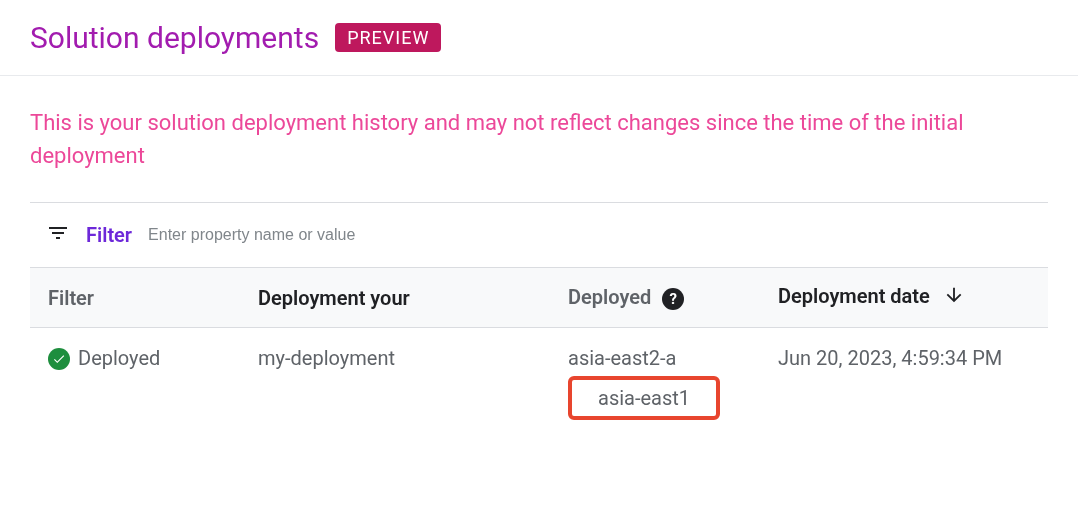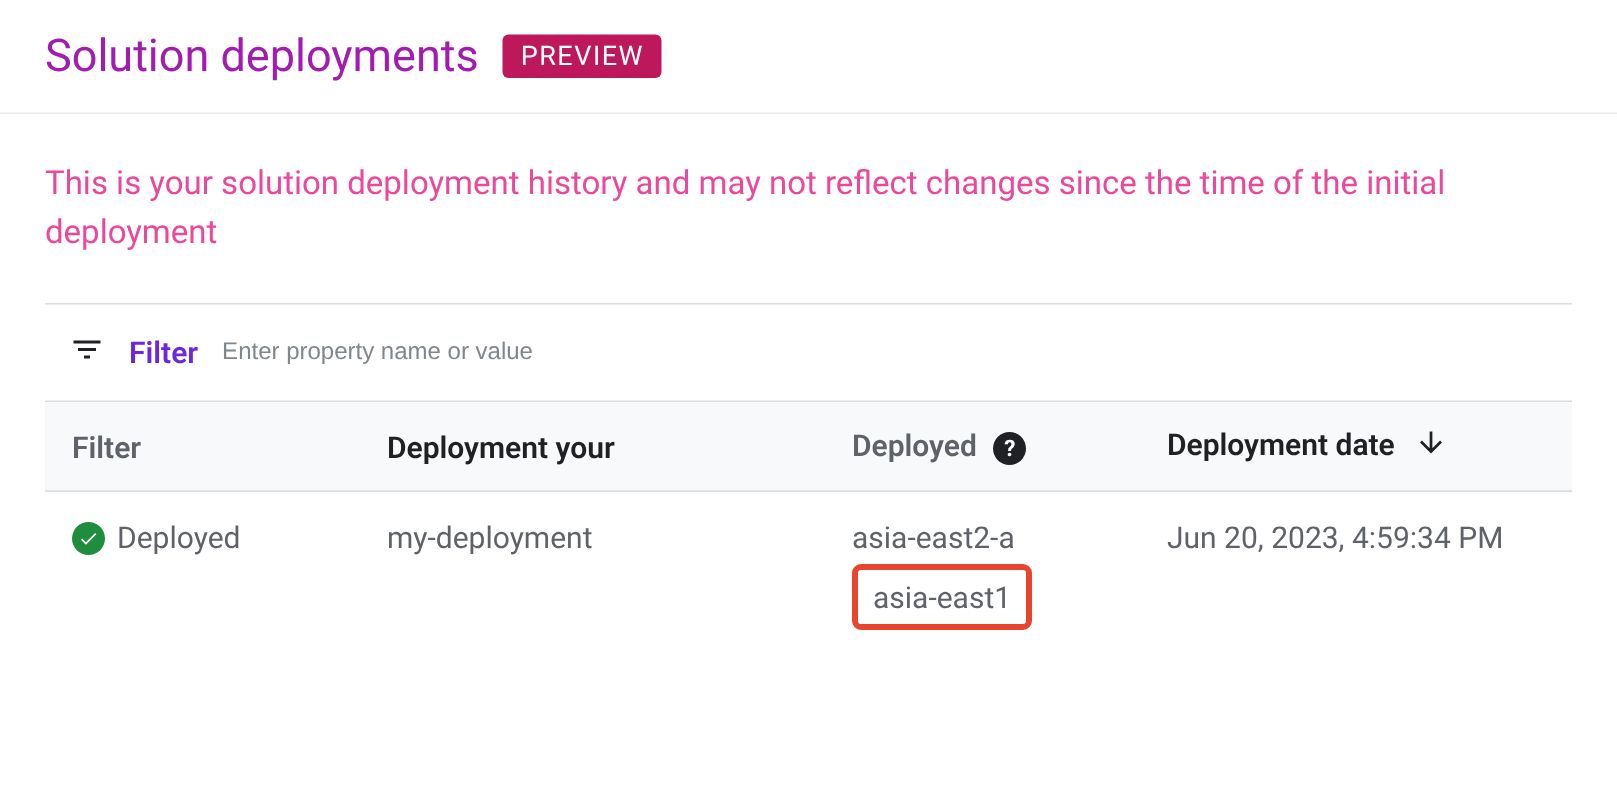--- a/index.html
+++ b/index.html
@@ -144,21 +144,21 @@
       vertical-align: middle;
     }
     .sort-arrow svg {
       width: 22px;
       height: 22px;
       fill: #202124;
     }
     .location-highlight {
       border: 4px solid #e8452e;
       border-radius: 6px;
-      padding: 6px 10px;
+      padding: 6px 26px;
       display: inline-block;
       margin-top: 6px;
     }
     .location-line {
       display: block;
     }
     .col-status { width: 210px; }
     .col-name { width: 310px; }
     .col-location { width: 210px; }
     .col-date { }

